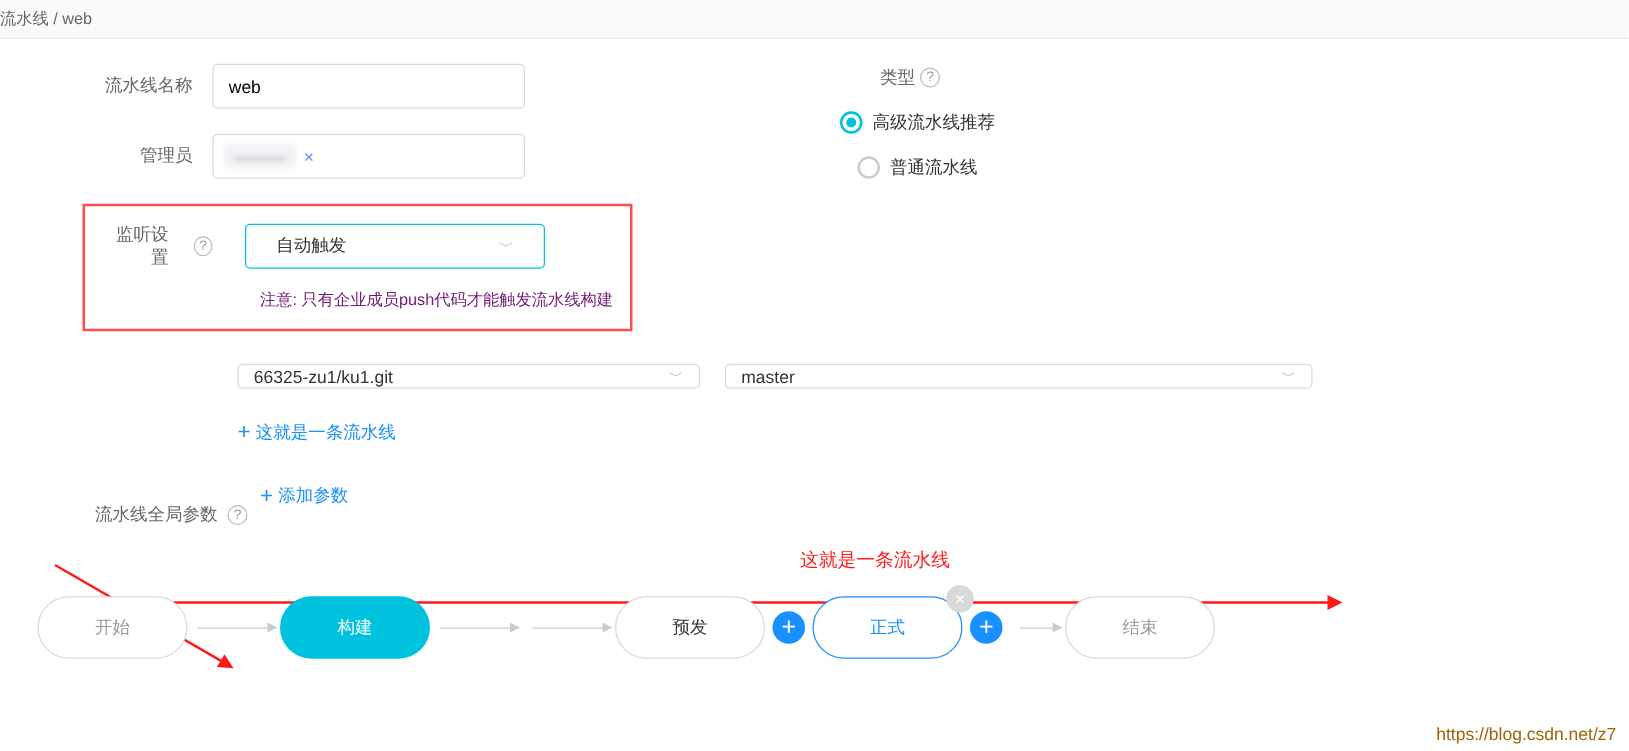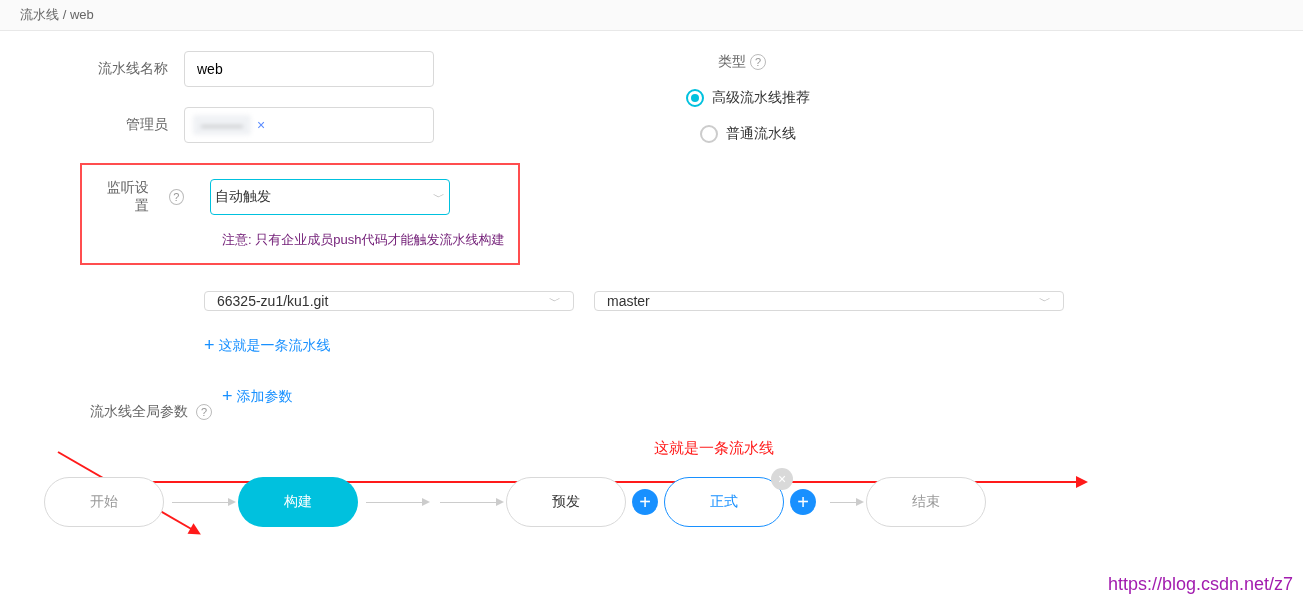--- a/index.html
+++ b/index.html
@@ -1,36 +1,36 @@
 <!DOCTYPE html>
 <html><head>
   <meta charset="utf-8">
   <style>
     * { box-sizing: border-box; margin: 0; padding: 0; }
     body { font-family: "Microsoft YaHei", "PingFang SC", sans-serif; font-size: 14px; color: #333; background: #fff; width: 1303px; }
-    .breadcrumb { padding: 6px 20px; border-bottom: 1px solid #e8e8e8; background: #fafafa; color: #666; font-size: 13px; }
+    .breadcrumb { padding: 6px 0; border-bottom: 1px solid #e8e8e8; background: #fafafa; color: #666; font-size: 13px; }
     .breadcrumb span { color: #666; }
-    .main { padding: 20px 40px; position: relative; margin-left: 14px; }
+    .main { padding: 20px 40px; position: relative; }
     .form-row { display: flex; align-items: center; margin-bottom: 20px; min-height: 36px; }
     .form-label { width: 130px; text-align: right; padding-right: 16px; color: #666; display: flex; align-items: center; justify-content: flex-end; gap: 4px; }
     .form-field { flex: 0 0 auto; }
     .text-input { width: 250px; height: 36px; border: 1px solid #d9d9d9; border-radius: 4px; padding: 0 12px; font-size: 14px; outline: none; }
     .admin-tag-box { width: 250px; height: 36px; border: 1px solid #d9d9d9; border-radius: 4px; padding: 4px 8px; display: flex; align-items: center; }
     .tag { background: #f0f2f5; border-radius: 3px; padding: 2px 8px; display: inline-flex; align-items: center; gap: 6px; color: #888; filter: blur(2px); }
     .tag-close-wrap { filter: none; color: #5b8cff; margin-left: 6px; }
     .type-row { position: absolute; left: 660px; top: 22px; display: flex; align-items: center; gap: 18px; flex-direction: column; }
     .type-label { color: #666; display: flex; align-items: center; gap: 4px; }
     .radio { width: 18px; height: 18px; border-radius: 50%; border: 2px solid #ccc; display: inline-flex; align-items: center; justify-content: center; }
     .radio.selected { border-color: #00c1de; }
     .radio.selected::after { content: ""; width: 8px; height: 8px; background: #00c1de; border-radius: 50%; }
     .radio-pair { display: flex; align-items: center; gap: 8px; padding-left: 12px; }
     .help-icon { width: 16px; height: 16px; border: 1px solid #bbb; border-radius: 50%; display: inline-flex; align-items: center; justify-content: center; font-size: 11px; color: #999; }
     .red-box { border: 2px solid #ff4d4f; padding: 14px; display: inline-block; margin-left: 4px; }
     .red-box-inner { display: flex; align-items: center; gap: 10px; }
-    .trigger-select { width: 240px; height: 36px; border: 1px solid #00c1de; border-radius: 4px; padding: 0 4px; display: flex; align-items: center; justify-content: space-between; color: #333; }
+    .trigger-select { width: 240px; height: 36px; border: 1px solid #00c1de; border-radius: 4px; padding: 0 24px; display: flex; align-items: center; justify-content: space-between; color: #333; }
     .chevron { color: #bbb; font-size: 12px; }
     .warn-text { color: #701a75; font-size: 13px; margin-top: 16px; margin-left: 126px; }
     .repo-row { display: flex; align-items: center; gap: 20px; margin-left: 150px; margin-bottom: 24px; margin-top: 26px; }
     .select-box { height: 20px; border: 1px solid #d9d9d9; border-radius: 4px; padding: 0 12px; display: flex; align-items: center; justify-content: space-between; color: #333; }
     .repo-select { width: 370px; }
     .branch-select { width: 470px; }
     .add-link { color: #1890ff; display: inline-flex; align-items: center; gap: 4px; margin-left: 150px; cursor: pointer; margin-bottom: 30px; }
     .plus-icon { color: #1890ff; font-size: 18px; font-weight: 300; }
     .params-row { display: flex; align-items: center; gap: 8px; margin-left: 36px; margin-bottom: 10px; }
     .params-label { color: #666; }
@@ -42,21 +42,21 @@
     .diag-arrow::after { content: ""; position: absolute; right: -10px; top: -5px; border-left: 12px solid #ff1a1a; border-top: 6px solid transparent; border-bottom: 6px solid transparent; }
     .pipeline { display: flex; align-items: center; margin-left: -10px; margin-top: 40px; position: relative; }
     .stage { width: 120px; height: 50px; border-radius: 25px; display: flex; align-items: center; justify-content: center; font-size: 14px; position: relative; }
     .stage-outline { border: 1px solid #d9d9d9; color: #999; background: #fff; }
     .stage-fill { background: #00c1de; color: #fff; }
     .stage-blue-outline { border: 1px solid #1890ff; color: #1890ff; background: #fff; }
     .stage-arrow-long { width: 58px; height: 1px; background: #ccc; position: relative; margin: 0 8px; }
     .stage-arrow-long::after { content: ""; position: absolute; right: -6px; top: -4px; border-left: 8px solid #ccc; border-top: 4px solid transparent; border-bottom: 4px solid transparent; }
     .add-circle { width: 26px; height: 26px; border-radius: 50%; background: #1890ff; color: #fff; display: flex; align-items: center; justify-content: center; font-size: 20px; font-weight: 300; margin: 0 6px; }
     .del-circle { position: absolute; right: -10px; top: -10px; width: 22px; height: 22px; border-radius: 50%; background: #d9d9d9; color: #fff; display: flex; align-items: center; justify-content: center; font-size: 14px; }
-    .watermark { position: fixed; right: 10px; bottom: 6px; color: #a21caf; font-size: 18px; pointer-events: none; }
+    .watermark { position: fixed; right: 10px; bottom: 6px; color: #a16207; font-size: 14px; pointer-events: none; }
   </style>
 </head>
 <body>
 
 <div class="breadcrumb">
   <span>流水线</span>
   <span>/</span>
   <span>web</span>
 </div>
 

